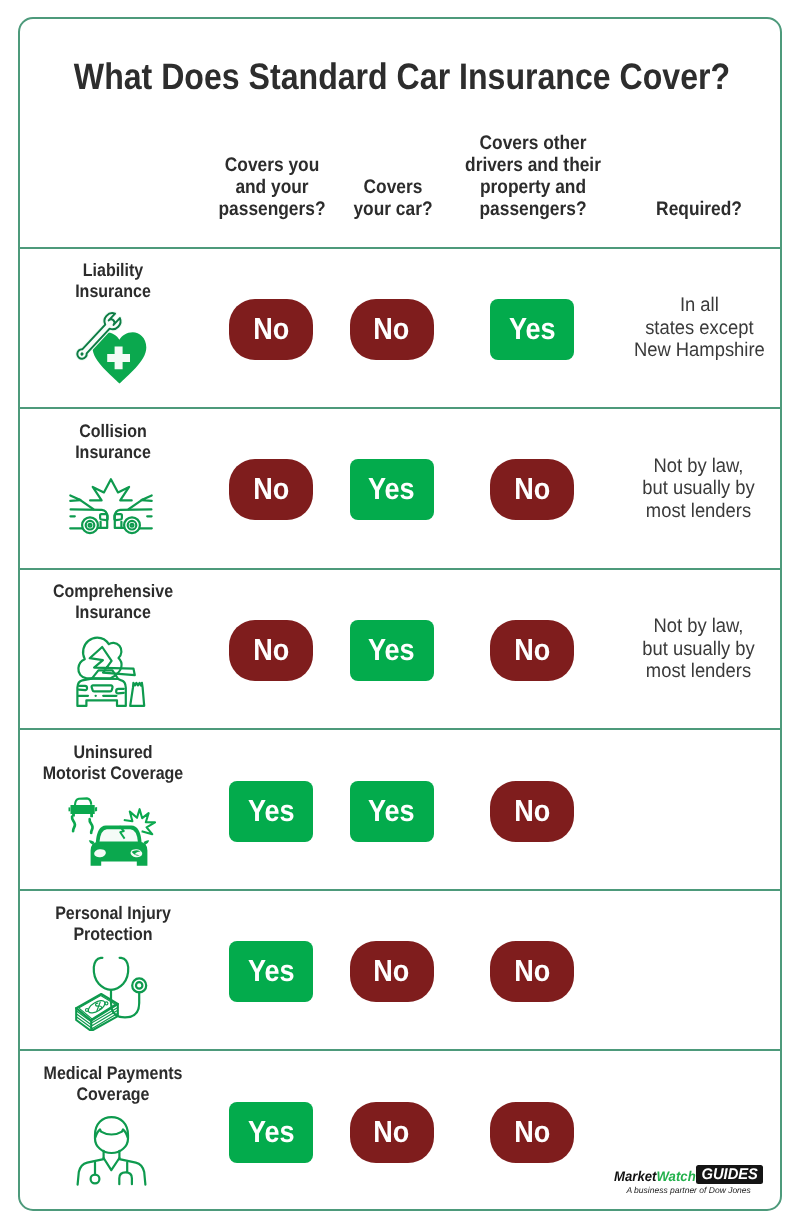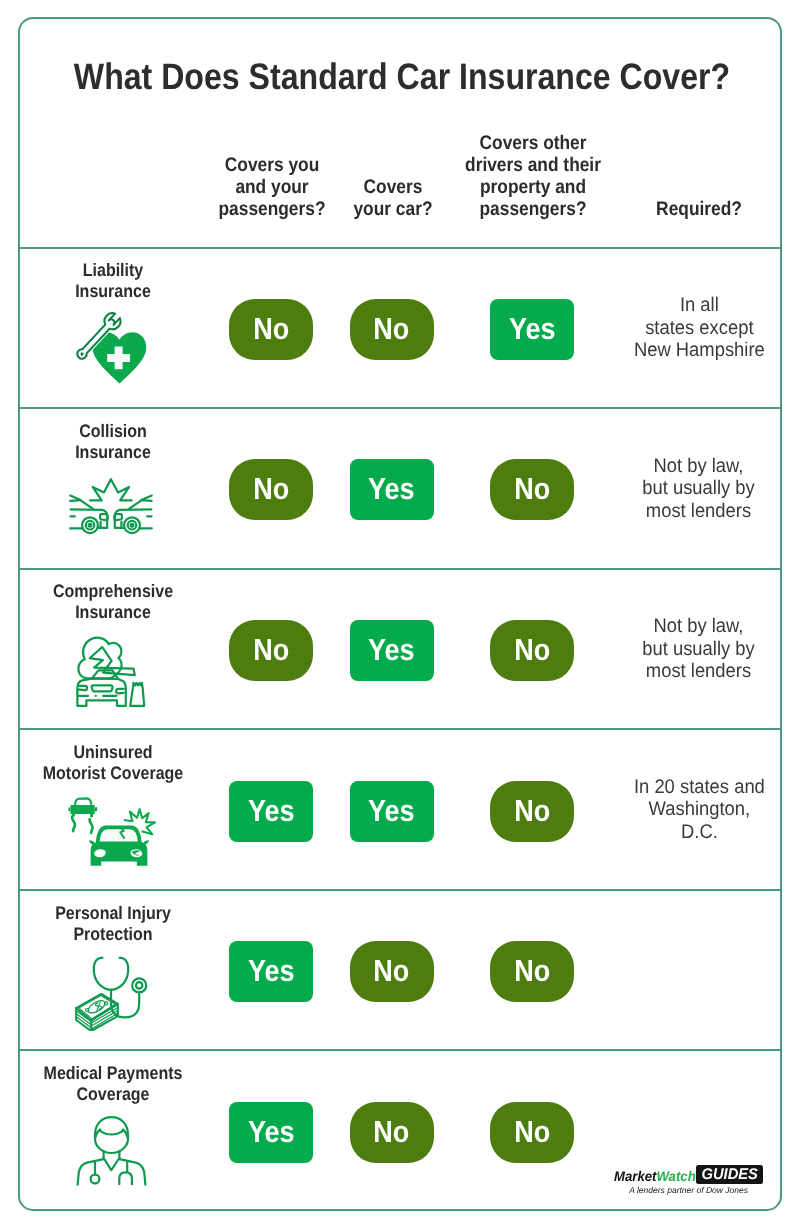--- a/index.html
+++ b/index.html
@@ -15,21 +15,21 @@
          line-height:22px;white-space:pre-line;transform:scaleX(0.885);}
   .rlabel{position:absolute;text-align:center;color:#2c2c2c;font-weight:bold;font-size:18.1px;
          line-height:21px;white-space:pre-line;transform:scaleX(0.885);}
   .rdesc span{display:block;transform:scaleX(0.93);}
   .rdesc{position:absolute;display:flex;align-items:center;justify-content:center;
          text-align:center;color:#3a3a3a;font-weight:normal;font-size:19.8px;
          line-height:22.5px;white-space:pre-line;}
   .pill{position:absolute;width:84px;height:61px;border-radius:8px;color:#ffffff;font-weight:bold;
         font-size:30.4px;display:flex;align-items:center;justify-content:center;}
   .pill span{display:block;transform:scaleX(0.89);}
-  .pill.no{background:#4d7c0f;border-radius:26px;}
+  .pill.no{background:#7f1d1d;border-radius:26px;}
   .pill.yes{background:#03ab4c;text-align:right;}
   .icon{position:absolute;left:66px;width:90px;height:80px;}
   .icon svg{display:block;width:90px;height:80px;}
   .logo{position:absolute;left:600px;top:1160px;width:180px;height:40px;}
   .logo-brand{position:absolute;left:13.9px;top:7.0px;font-style:italic;font-weight:bold;
               font-size:14.0px;line-height:18px;color:#111;white-space:nowrap;
               transform:scaleX(0.94);transform-origin:left center;}
   .logo-brand i{font-style:italic;color:#23b14c;}
   .logo-badge{position:absolute;left:96.4px;top:5.3px;width:66.7px;height:18.5px;border-radius:2.5px;
               background:#141414;color:#fff;font-style:italic;font-weight:bold;font-size:15.5px;
@@ -201,23 +201,20 @@
     </div>
   <div class="pill yes" style="left:229.35px;top:780.70px">
       <span>Yes</span>
     </div>
   <div class="pill yes" style="left:349.50px;top:780.70px">
       <span>Yes</span>
     </div>
   <div class="pill no" style="left:490.00px;top:780.70px">
       <span>No</span>
     </div>
-  <div class="rdesc" style="left:598.9px;top:729.40px;width:200px;height:160.60px"><span>In 20 states and
-Washington,
-D.C.</span></div>
 
   <div class="rlabel" style="left:12.8px;top:902.72px;width:200px">Personal Injury
 Protection</div>
   <div class="icon" style="top:951.00px">
       <svg viewBox="0 0 90 80" xmlns="http://www.w3.org/2000/svg"> 
         <g fill="none" stroke="#0e9a4e" stroke-linecap="round" stroke-linejoin="round">  
           <g stroke-width="2.2">   
             <path d="M36.4 6.8 L34.8 6.8 Q28.6 7.8 27.8 16.2 Q27.2 26.2 32.8 32.8 Q38.2 38.8 45.0 38.8 Q51.8 38.8 57.2 32.8 Q62.8 26.2 62.2 16.2 Q61.4 7.8 55.2 6.8 L53.6 6.8"></path>   
             <path d="M45.0 38.8 L45.0 52.0 Q45.0 66.4 59.0 66.4 Q73.2 66.4 73.2 52.0 L73.2 41.4"></path>   
             <circle cx="73.2" cy="34.4" r="7.0"></circle>   
@@ -273,15 +270,15 @@
       <span>No</span>
     </div>
   <div class="pill no" style="left:490.00px;top:1101.55px">
       <span>No</span>
     </div>
   <div class="logo">
     <div class="logo-brand"><span>Market</span><i>Watch</i></div>
     <div class="logo-badge">
         <span>GUIDES</span>
       </div>
-    <div class="logo-tag">A lenders partner of Dow Jones</div>
+    <div class="logo-tag">A business partner of Dow Jones</div>
   </div>
 </div>
 
 </body></html>

